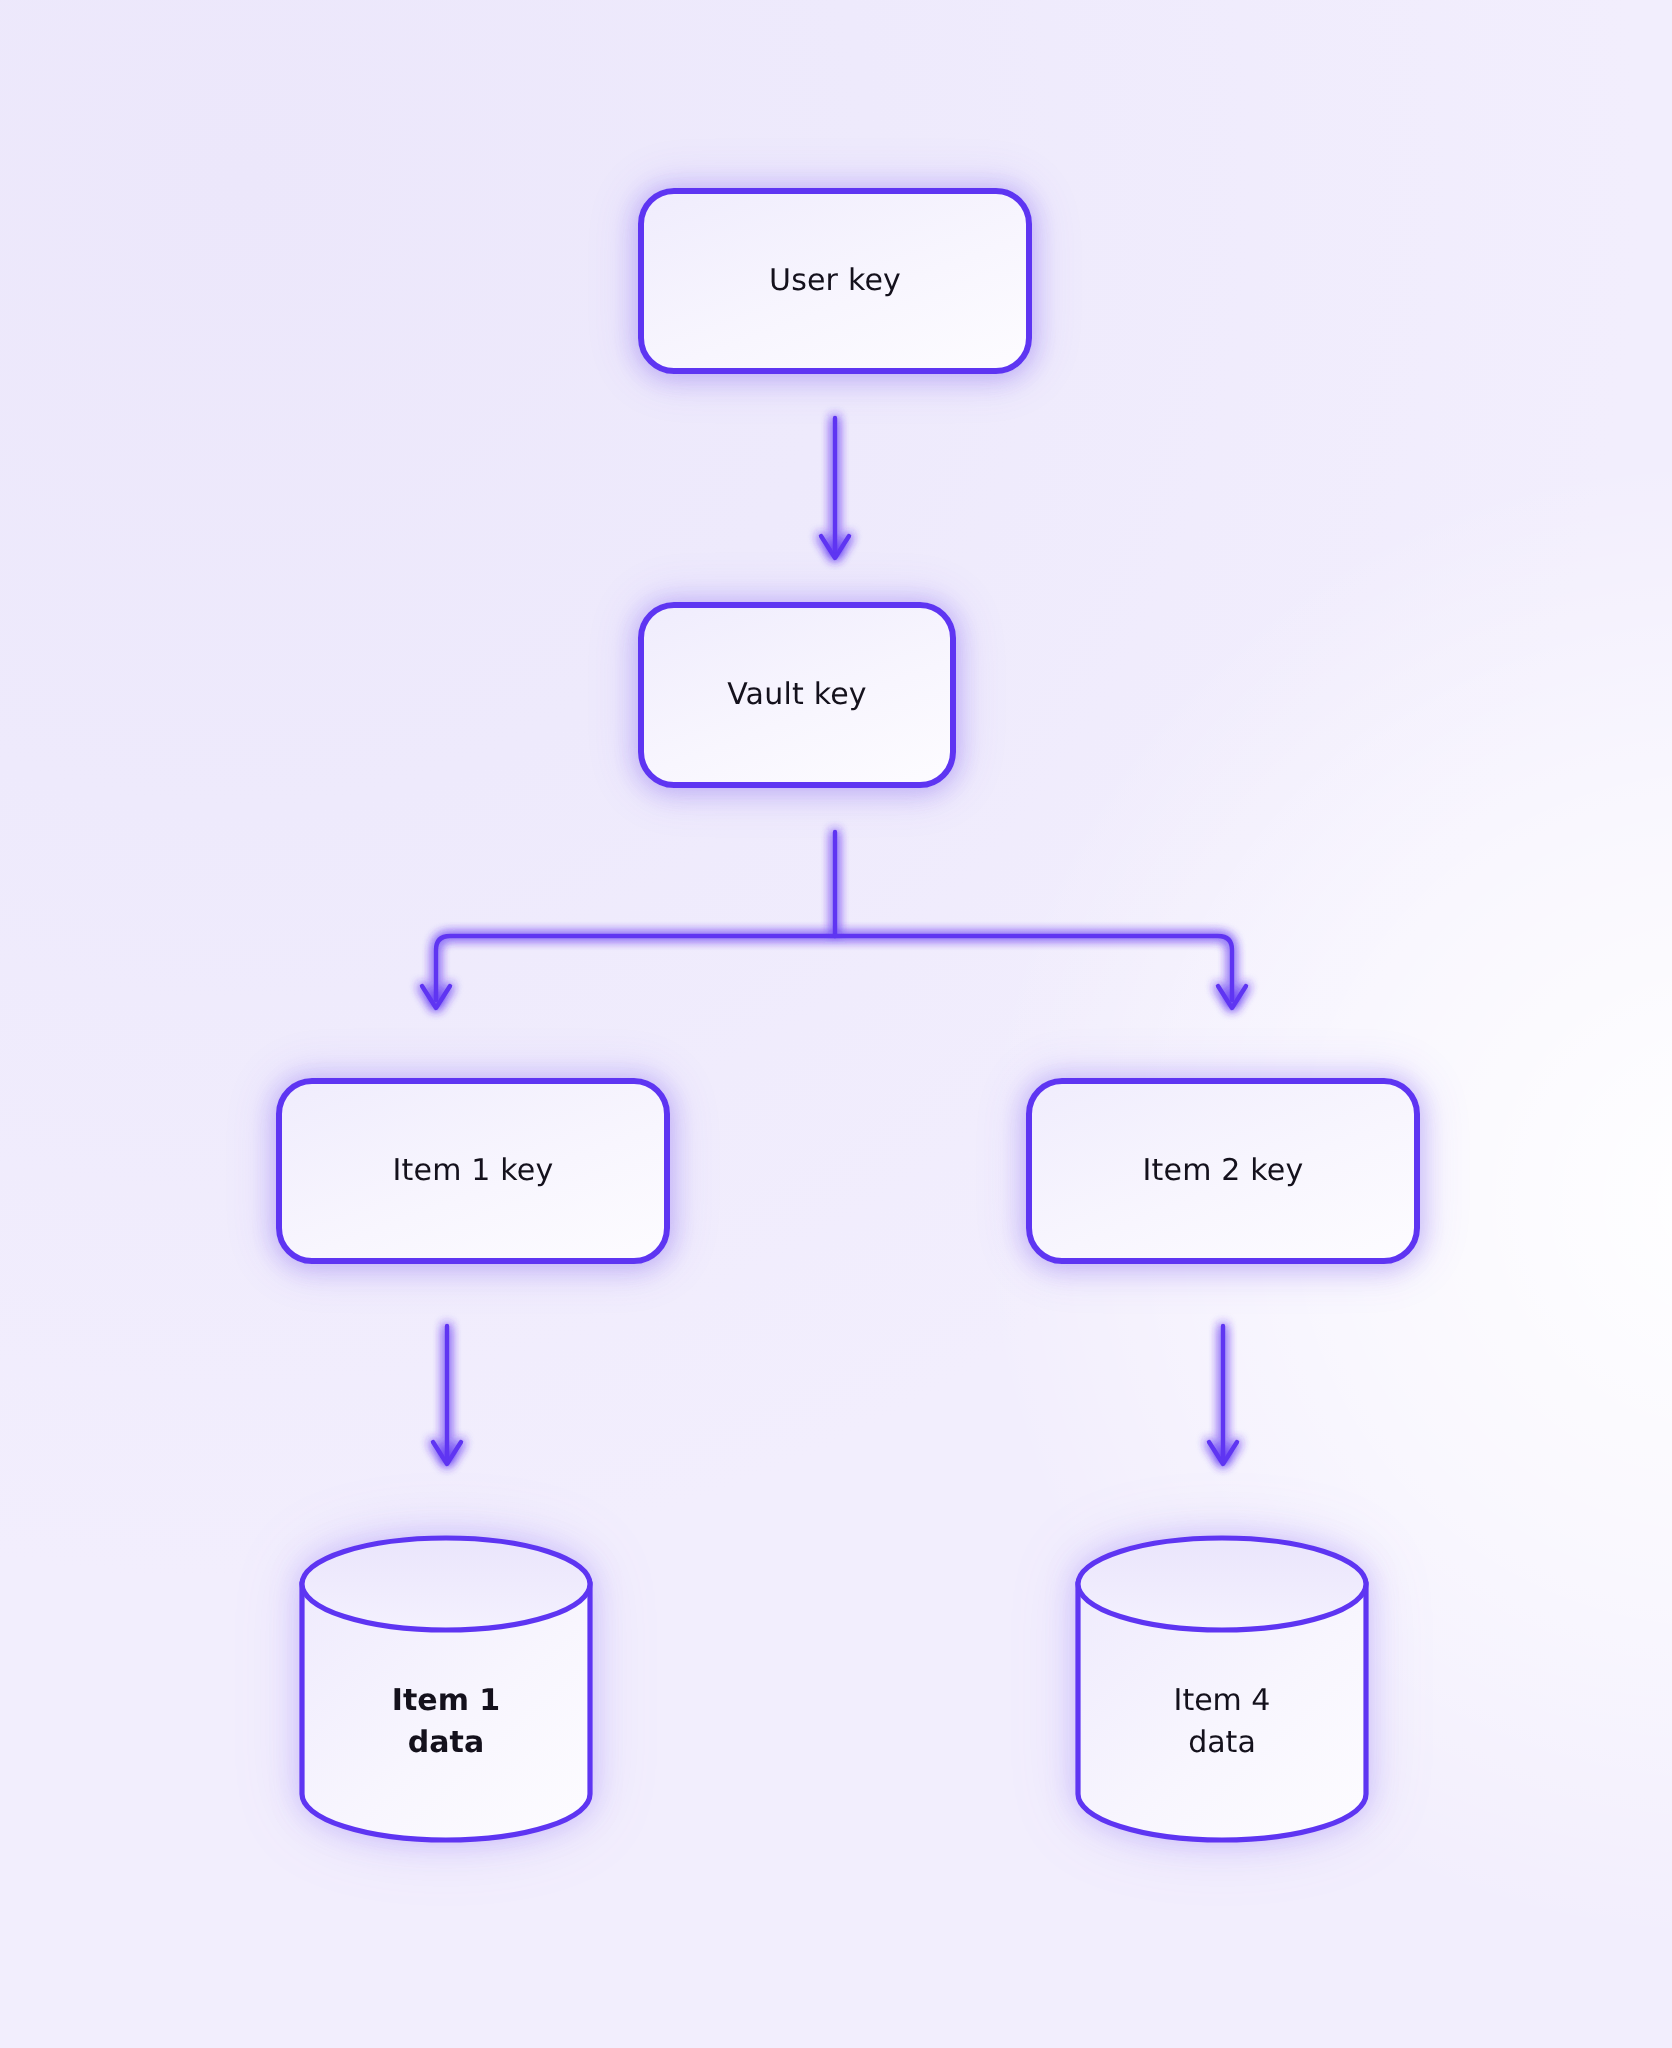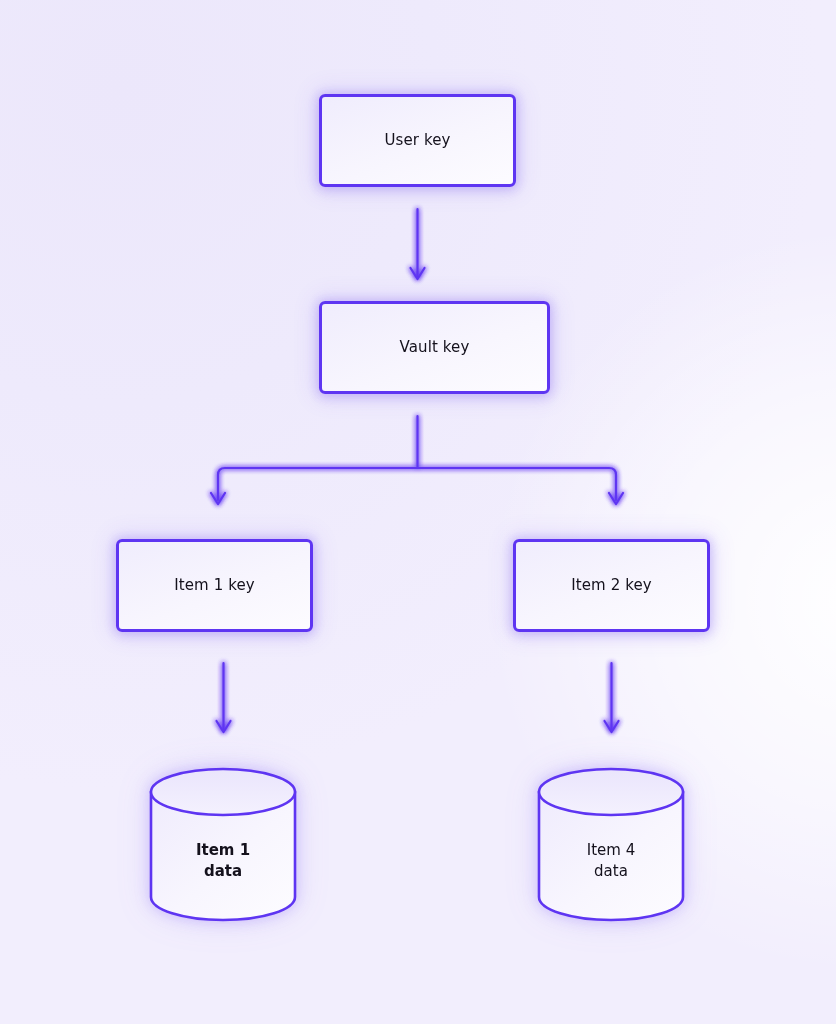--- a/index.html
+++ b/index.html
@@ -32,21 +32,21 @@
   .node {
     position: absolute;
     box-sizing: border-box;
     display: flex;
     align-items: center;
     justify-content: center;
     text-align: center;
   }
   .boxnode {
     border: 3px solid #5e35f2;
-    border-radius: 6px;
+    border-radius: 18px;
     background: linear-gradient(160deg, rgba(240,237,253,0.92) 0%, rgba(248,246,254,0.96) 55%, rgba(253,252,255,0.98) 100%);
     box-shadow:
       0 0 10px 2px rgba(110,70,245,0.20),
       0 0 22px 6px rgba(110,70,245,0.10),
       0 4px 14px rgba(90,50,220,0.10);
   }
   .nodelabel {
     color: #14111c;
     font-size: 15px;
     line-height: 19px;
@@ -135,25 +135,25 @@
         <path class="edge-path" d="M611.5,663 L611.5,729"></path>
         <path class="arrow-head" d="M604.5,721 L611.5,732 L618.5,721"></path>
       </g>
     </g>
   </svg>
 
   <div class="node boxnode" style="left:319px; top:94px; width:197px; height:93px;">
     <span class="nodelabel">User key</span>
   </div>
 
-  <div class="node boxnode" style="left:319px; top:301px; width:231px; height:93px;text-align:right;">
+  <div class="node boxnode" style="left:319px; top:301px; width:159px; height:93px;text-align:right;">
     <span class="nodelabel">Vault key</span>
   </div>
 
-  <div class="node boxnode" style="left:116px; top:539px; width:197px; height:93px;">
+  <div class="node boxnode" style="left:138px; top:539px; width:197px; height:93px;">
     <span class="nodelabel">Item 1 key</span>
   </div>
 
   <div class="node boxnode" style="left:513px; top:539px; width:197px; height:93px;align-items:center;">
     <span class="nodelabel">Item 2 key</span>
   </div>
 
   <div class="cylwrap" style="left:148px; top:766px; width:150px; height:157px;font-weight:bold;">
     <svg class="cyl-svg" width="150" height="157" viewBox="0 0 150 157">
       <path d="M3,26 L3,131 A72,23 0 0 0 147,131 L147,26 Z" fill="url(#cylbody1)" stroke="#5e35f2" stroke-width="2.6"></path>

